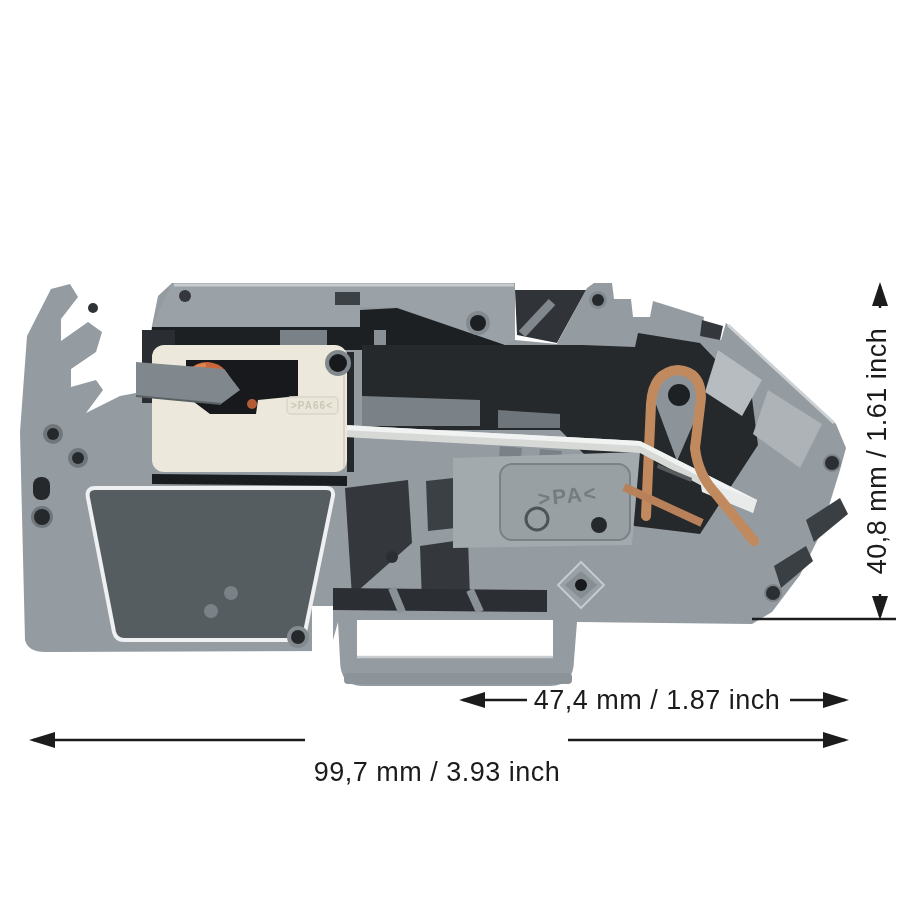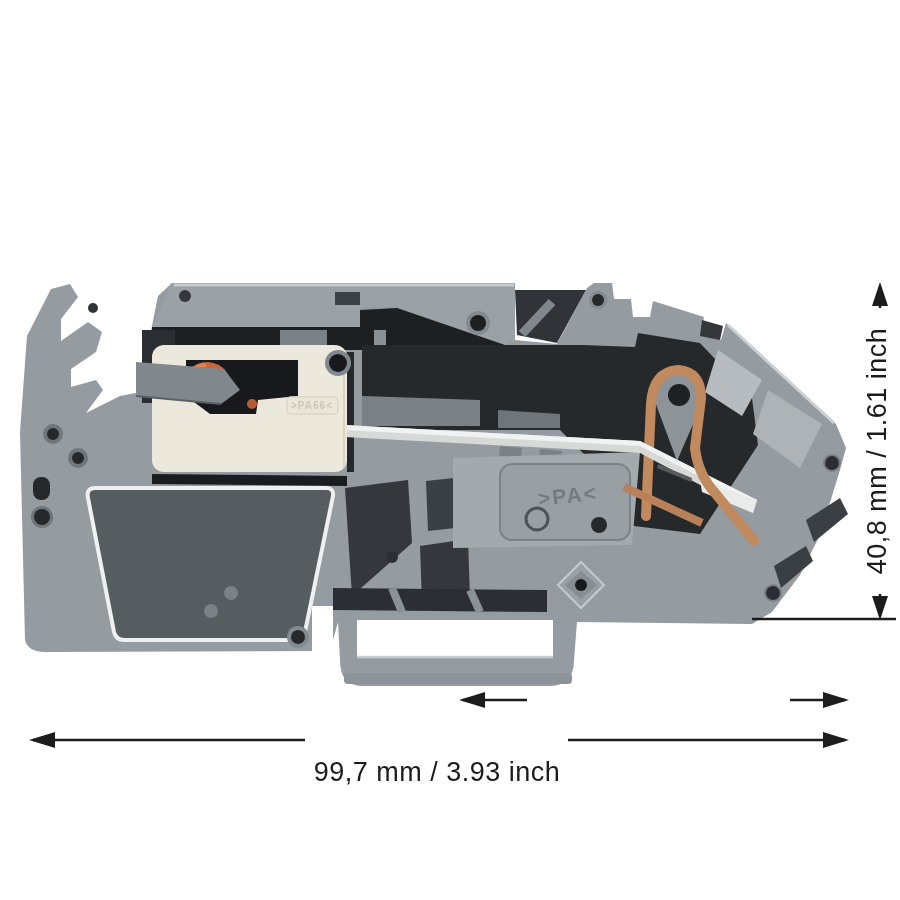--- a/index.html
+++ b/index.html
@@ -176,15 +176,16 @@
     <g>
       <line x1="33" y1="740" x2="305" y2="740"></line>
       <line x1="568" y1="740" x2="845" y2="740"></line>
       <path stroke="none" d="M 29,740 L 55,732 L 55,748 Z"></path>
       <path stroke="none" d="M 849,740 L 823,732 L 823,748 Z"></path>
     </g>
   </g>
 </svg>
 
 <div class="dim-label vertical" style="left:712px;top:435px;width:330px;height:32px;line-height:32px;">40,8 mm / 1.61 inch</div>
+<div class="dim-label" style="left:507px;top:684px;width:300px;height:32px;line-height:32px;">47,4 mm / 1.87 inch</div>
 <div class="dim-label" style="left:287px;top:756px;width:300px;height:32px;line-height:32px;">99,7 mm / 3.93 inch</div>
 
 </div>
 
 </body></html>

